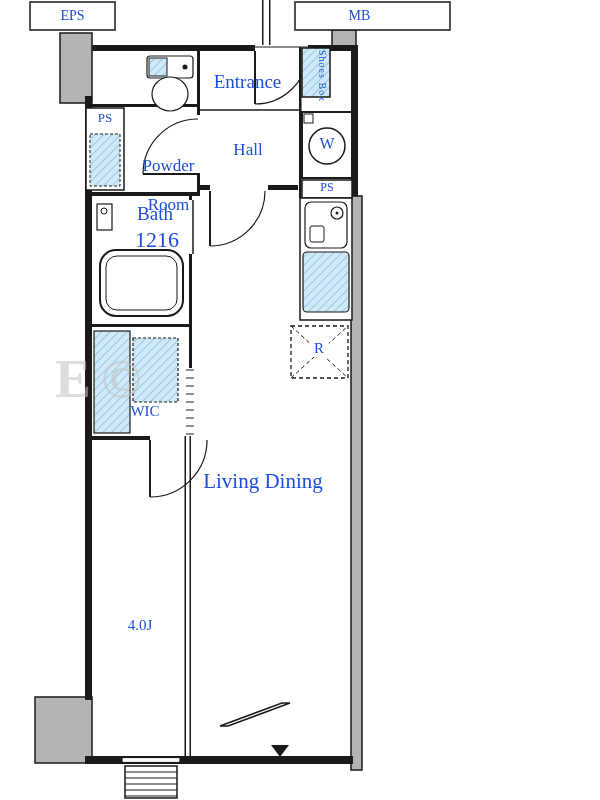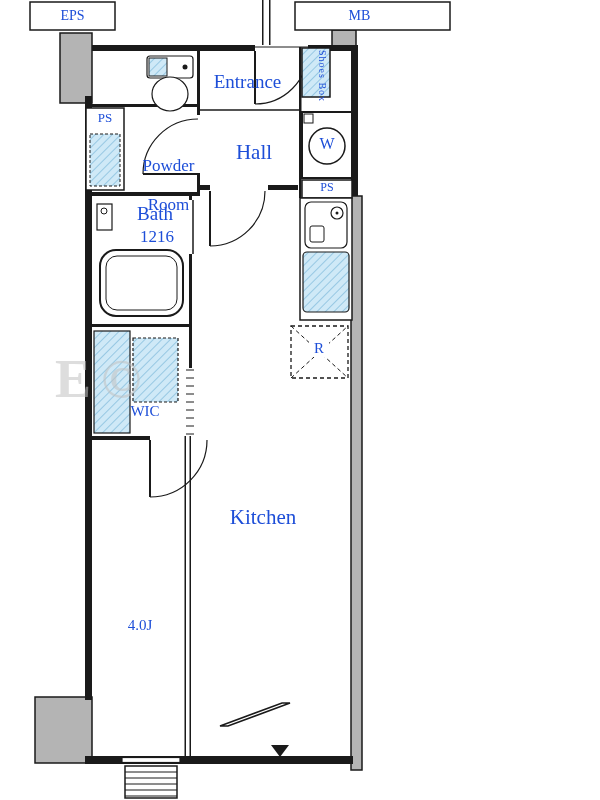--- a/index.html
+++ b/index.html
@@ -165,27 +165,27 @@
   <div class="lbl" style="left:295px;top:8px;width:129px;font-size:14px;">MB</div>
 
   <div class="lbl" style="left:205px;top:71px;width:85px;font-size:19px;text-align:center;">Entrance</div>
   <div class="lbl vert" style="left:303px;top:50px;width:26px;height:45px;font-size:10px;line-height:13px;">Shoes Box</div>
 
   <div class="lbl" style="left:86px;top:111px;width:38px;font-size:13px;">PS</div>
   <div class="lbl" style="left:121px;top:136px;width:78px;font-size:17px;">
     <span>Powder</span><br>
     <span>Room</span>
   </div>
-  <div class="lbl" style="left:228px;top:140px;width:52px;font-size:21px;">Hall</div>
+  <div class="lbl" style="left:222px;top:140px;width:52px;font-size:17px;">Hall</div>
   <div class="lbl" style="left:315px;top:135px;width:24px;font-size:16px;">W</div>
   <div class="lbl" style="left:302px;top:181px;width:50px;font-size:12px;">PS</div>
 
   <div class="lbl" style="left:113px;top:203px;width:60px;font-size:19px;text-align:right;">Bath</div>
-  <div class="lbl" style="left:127px;top:227px;width:60px;font-size:17px;text-align:center;">1216</div>
+  <div class="lbl" style="left:127px;top:227px;width:60px;font-size:22px;text-align:center;">1216</div>
 
   <div class="lbl" style="left:309px;top:340px;width:20px;font-size:15px;background:#fff;">R</div>
   <div class="lbl" style="left:115px;top:403px;width:60px;font-size:15px;">WIC</div>
 
-  <div class="lbl" style="left:173px;top:505px;width:180px;font-size:21px;">Kitchen</div>
+  <div class="lbl" style="left:173px;top:469px;width:180px;font-size:21px;">Living Dining</div>
 
   <div class="lbl" style="left:95px;top:617px;width:90px;font-size:15px;">4.0J</div>
 
 </div>
 
 </body></html>

